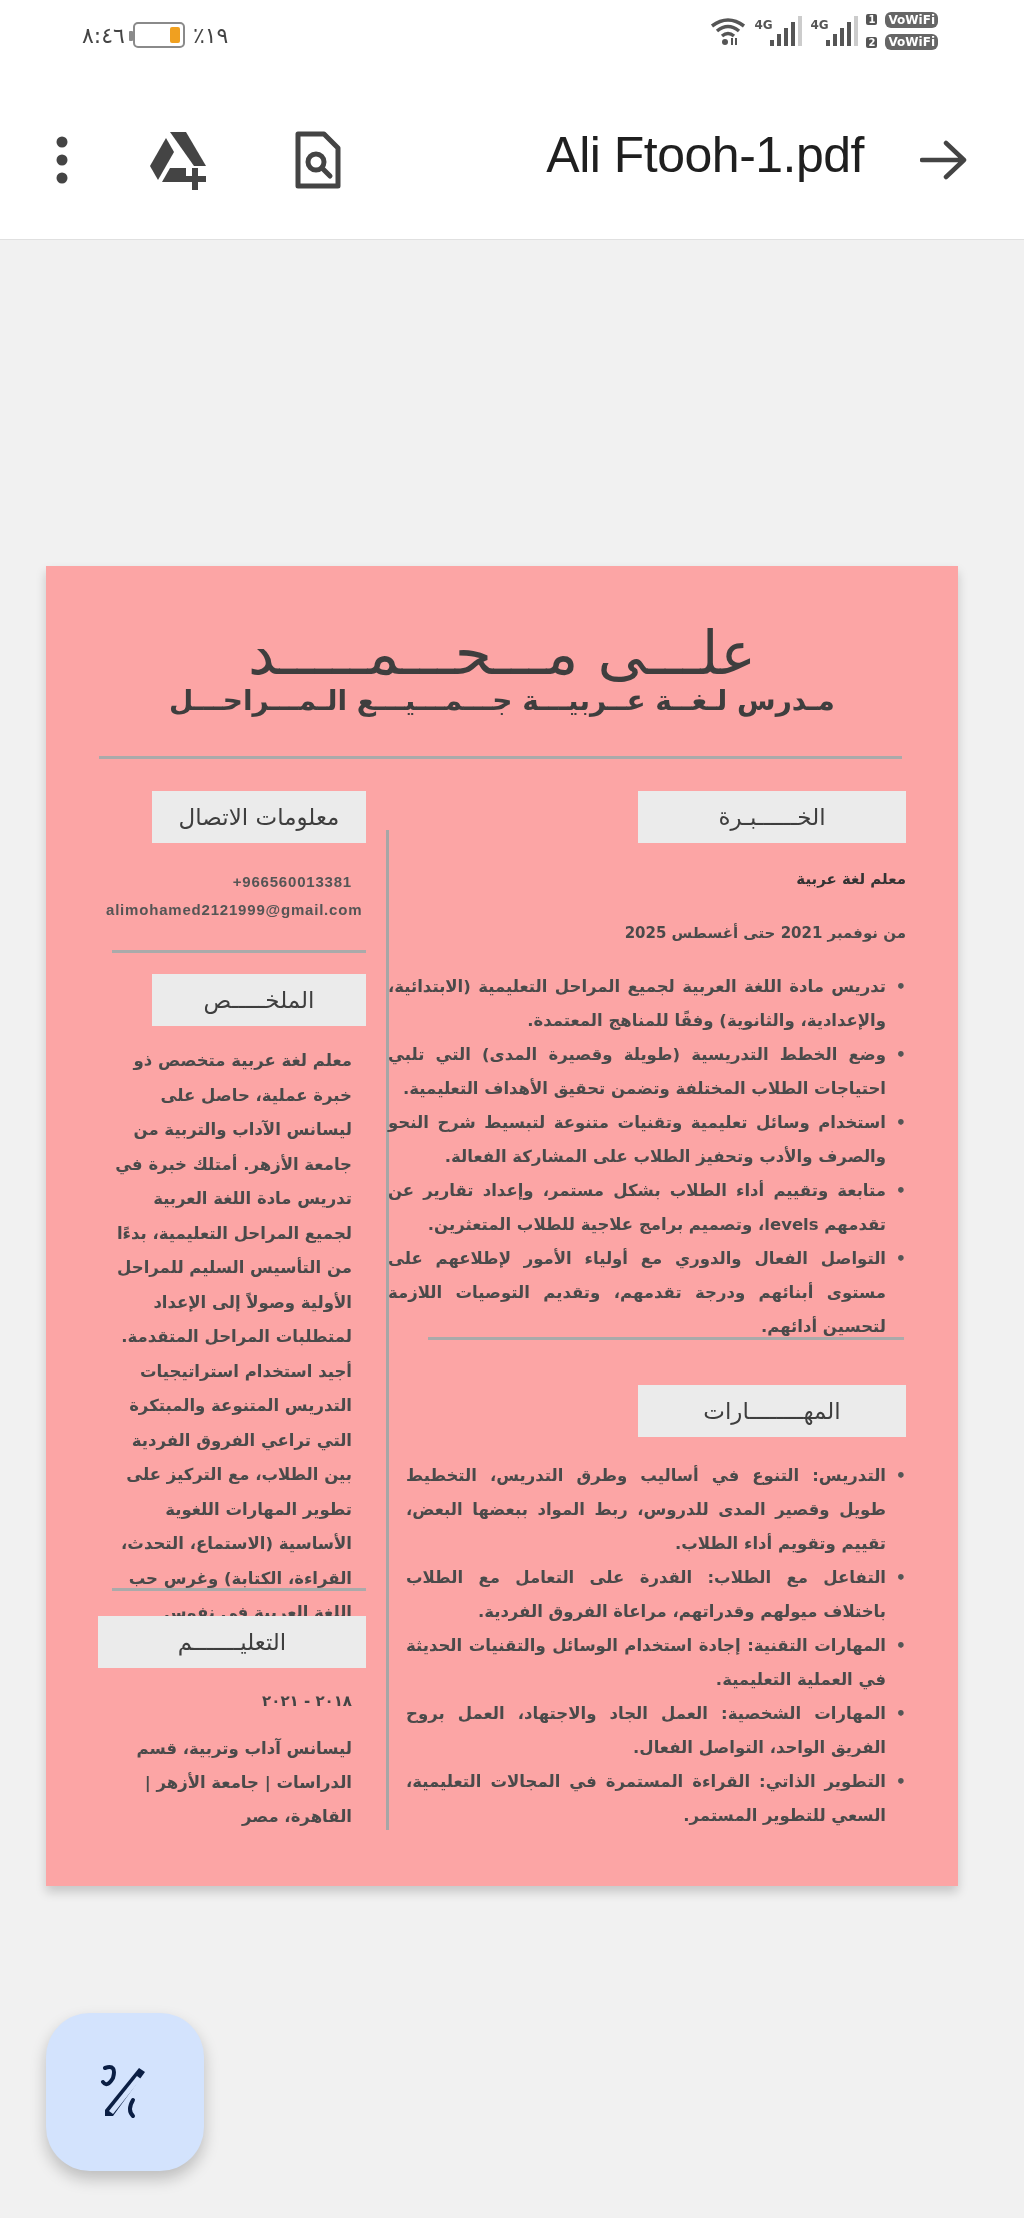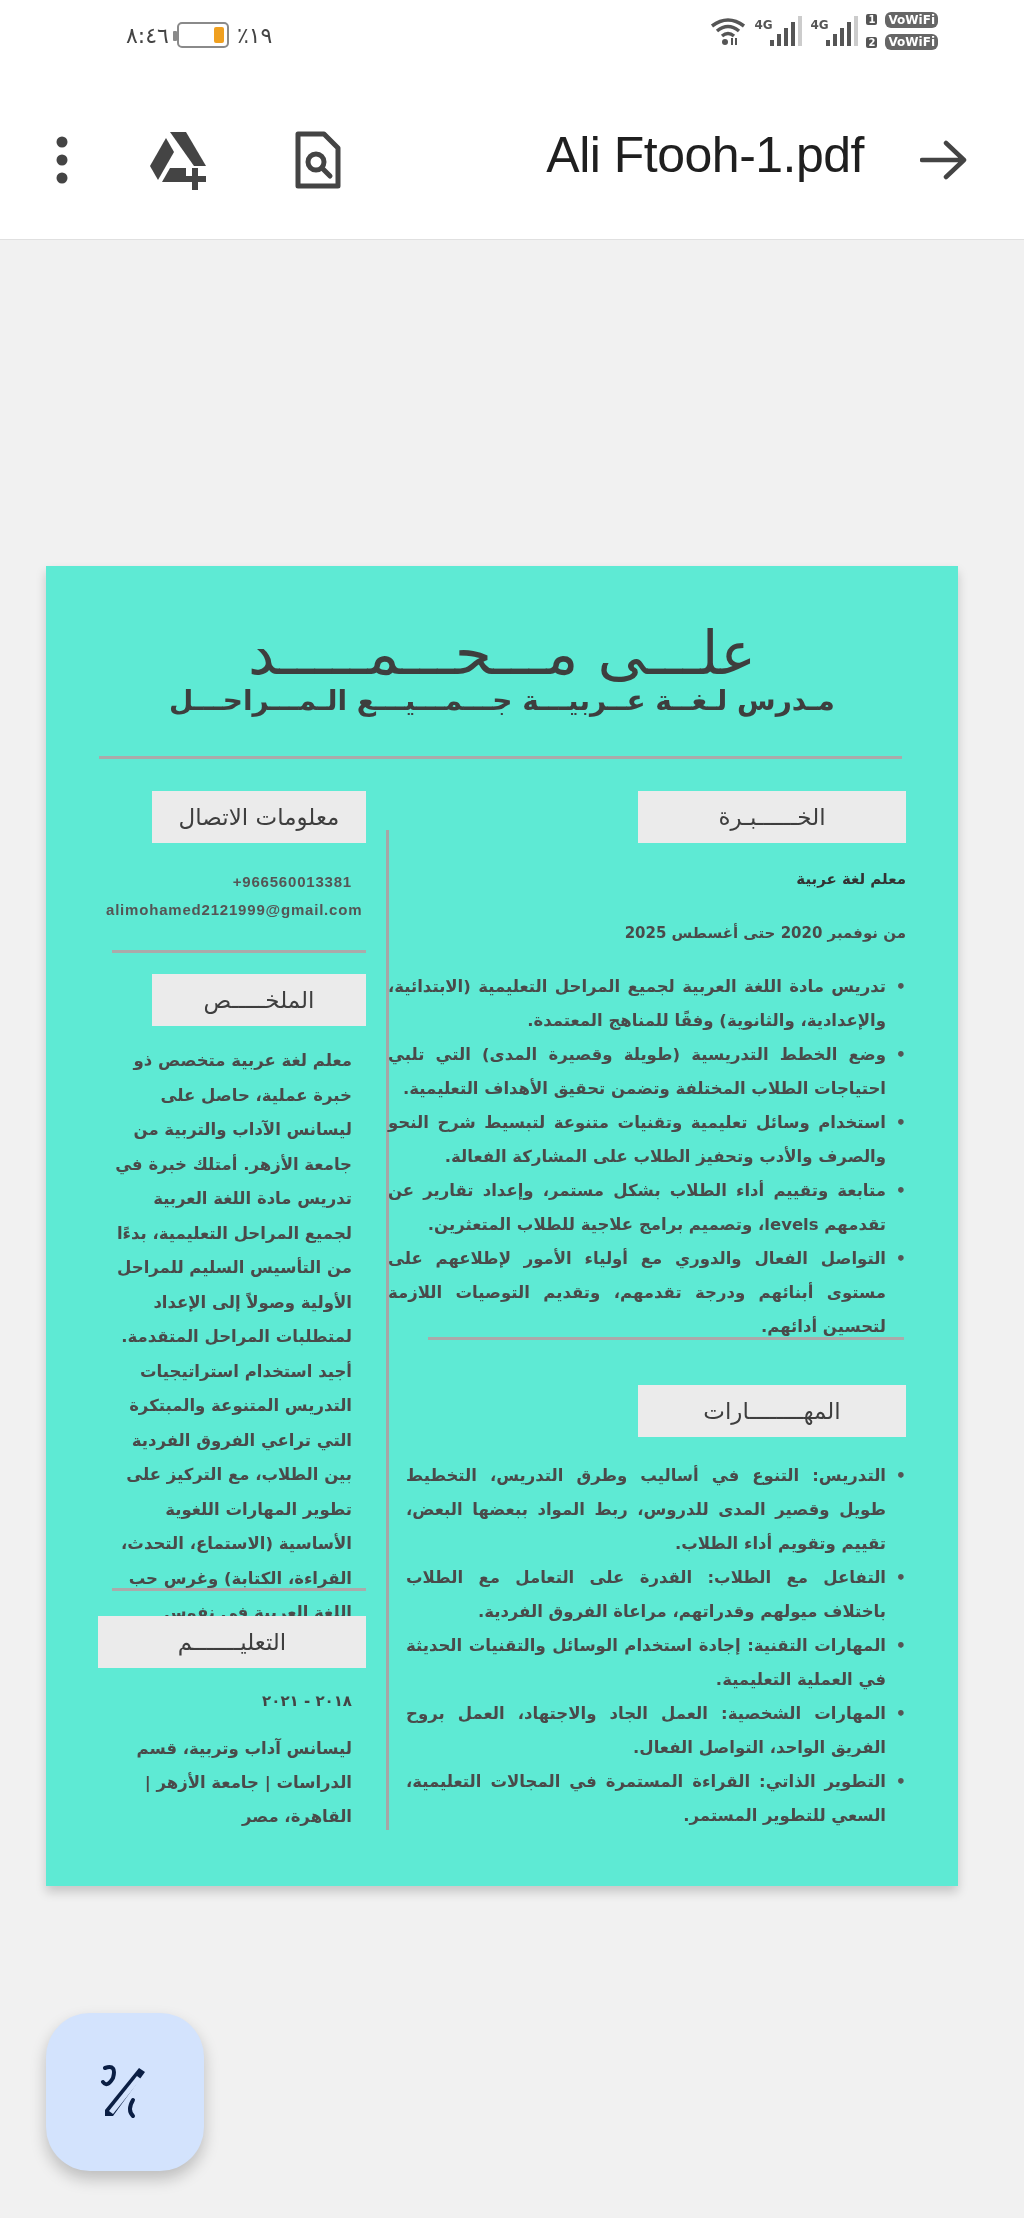--- a/index.html
+++ b/index.html
@@ -1,41 +1,41 @@
 <!DOCTYPE html>
 <html><head>
 <meta charset="utf-8">
 <style>
   * { box-sizing: border-box; margin: 0; padding: 0; }
   html, body { width: 1024px; height: 2218px; background: #f1f1f1; overflow: hidden; }
   body { position: relative; font-family: "DejaVu Sans", sans-serif; color: #3c3c3c; }
 
   
   .status-bar { position: absolute; left: 0; top: 0; width: 1024px; height: 80px; background: #ffffff; }
-  .sb-left { position: absolute; left: 82px; top: 22px; display: flex; align-items: center; gap: 8px; font-size: 22px; color: #444; margin-left: 44px; }
+  .sb-left { position: absolute; left: 82px; top: 22px; display: flex; align-items: center; gap: 8px; font-size: 22px; color: #444; }
   .battery { width: 52px; height: 26px; border: 2px solid #8a8a8a; border-radius: 5px; position: relative; }
   .battery::before { content: ""; position: absolute; left: -6px; top: 7px; width: 4px; height: 10px; background: #8a8a8a; border-radius: 1px; }
   .battery .fill { position: absolute; right: 3px; top: 3px; width: 10px; height: 16px; background: #f0a020; border-radius: 2px; }
   .sb-right { position: absolute; right: 86px; top: 12px; display: flex; align-items: center; gap: 8px; color: #555; font-size: 13px; }
   .signal { display: flex; align-items: flex-end; gap: 3px; height: 30px; position: relative; padding-left: 16px; }
   .signal .lbl { position: absolute; left: 0; top: 2px; font-size: 12px; font-weight: bold; color: #555; }
   .signal i { display: block; width: 4px; background: #555; }
   .signal i.dim { background: #ccc; }
   .vowifi { display: flex; flex-direction: column; gap: 6px; }
   .vowifi span { display: block; background: #666; color: #fff; font-size: 12px; font-weight: bold; padding: 1px 3px; border-radius: 6px; }
   .simnums { display: flex; flex-direction: column; gap: 12px; font-size: 10px; font-weight: bold; }
   .simnums span { background: #555; color: #fff; padding: 0 2px; border-radius: 2px; }
 
   
   .toolbar { position: absolute; left: 0; top: 80px; width: 1024px; height: 160px; background: #ffffff; border-bottom: 1px solid #e0e0e0; }
   .tb-btn { position: absolute; top: 48px; width: 64px; height: 64px; display: flex; align-items: center; justify-content: center; cursor: pointer; }
   .tb-title { position: absolute; right: 160px; top: 46px; font-family: "Liberation Sans", sans-serif; font-size: 50px; color: #1f1f1f; letter-spacing: -0.5px; }
 
   
-  .page { position: absolute; left: 46px; top: 566px; width: 912px; height: 1320px; background: #5eead4; box-shadow: 0 6px 10px rgba(0,0,0,0.18); direction: rtl; }
+  .page { position: absolute; left: 46px; top: 566px; width: 912px; height: 1320px; background: #fca5a5; box-shadow: 0 6px 10px rgba(0,0,0,0.18); direction: rtl; }
   .name { position: absolute; left: 0; right: 0; top: 52px; text-align: center; font-size: 60px; color: #3e3e3e; letter-spacing: 18px; font-weight: normal; }
   .subtitle { position: absolute; left: 0; right: 0; top: 118px; text-align: center; font-size: 28px; font-weight: bold; color: #3e3e3e; letter-spacing: 3px; }
   .hr-top { position: absolute; left: 53px; right: 56px; top: 190px; height: 3px; background: #aaaaaa; }
   .vdivider { position: absolute; left: 340px; top: 264px; width: 3px; height: 1000px; background: #a6a6a6; }
 
   .sec-head { position: absolute; background: #ebebeb; height: 52px; display: flex; align-items: center; justify-content: center; font-size: 23px; color: #3e3e3e; letter-spacing: 1px; }
   .hr { position: absolute; height: 3px; background: #aaaaaa; }
 
   .right-col { position: absolute; }
   .bold-small { font-size: 15px; font-weight: bold; color: #333; }
@@ -134,21 +134,21 @@
   <div class="name">علـــى مـــحـــمـــــد</div>
   <div class="subtitle">مـدرس لـغــة عــربيـــة جـــمـــيـــع الـمـــراحـــل</div>
   <div class="hr-top"></div>
   <div class="vdivider"></div>
 
   <div class="sec-head" style="right:52px; top:225px; width:268px;">الخــــــبـرة</div>
   <div class="right-col" style="right:52px; top:303px; width:520px; text-align:right;">
     <span class="bold-small">معلم لغة عربية</span>
   </div>
   <div class="right-col" style="right:52px; top:357px; width:520px; text-align:right;">
-    <span class="date">من نوفمبر 2020 حتى أغسطس 2025</span>
+    <span class="date">من نوفمبر 2021 حتى أغسطس 2025</span>
   </div>
   <ul class="bullets right-col" style="right:52px; top:404px; width:518px;">
     <li>تدريس مادة اللغة العربية لجميع المراحل التعليمية (الابتدائية، والإعدادية، والثانوية) وفقًا للمناهج المعتمدة.</li>
     <li>وضع الخطط التدريسية (طويلة وقصيرة المدى) التي تلبي احتياجات الطلاب المختلفة وتضمن تحقيق الأهداف التعليمية.</li>
     <li>استخدام وسائل تعليمية وتقنيات متنوعة لتبسيط شرح النحو والصرف والأدب وتحفيز الطلاب على المشاركة الفعالة.</li>
     <li>متابعة وتقييم أداء الطلاب بشكل مستمر، وإعداد تقارير عن تقدمهم levels، وتصميم برامج علاجية للطلاب المتعثرين.</li>
     <li>التواصل الفعال والدوري مع أولياء الأمور لإطلاعهم على مستوى أبنائهم ودرجة تقدمهم، وتقديم التوصيات اللازمة لتحسين أدائهم.</li>
   </ul>
   <div class="hr" style="right:54px; top:771px; width:476px;"></div>
 

